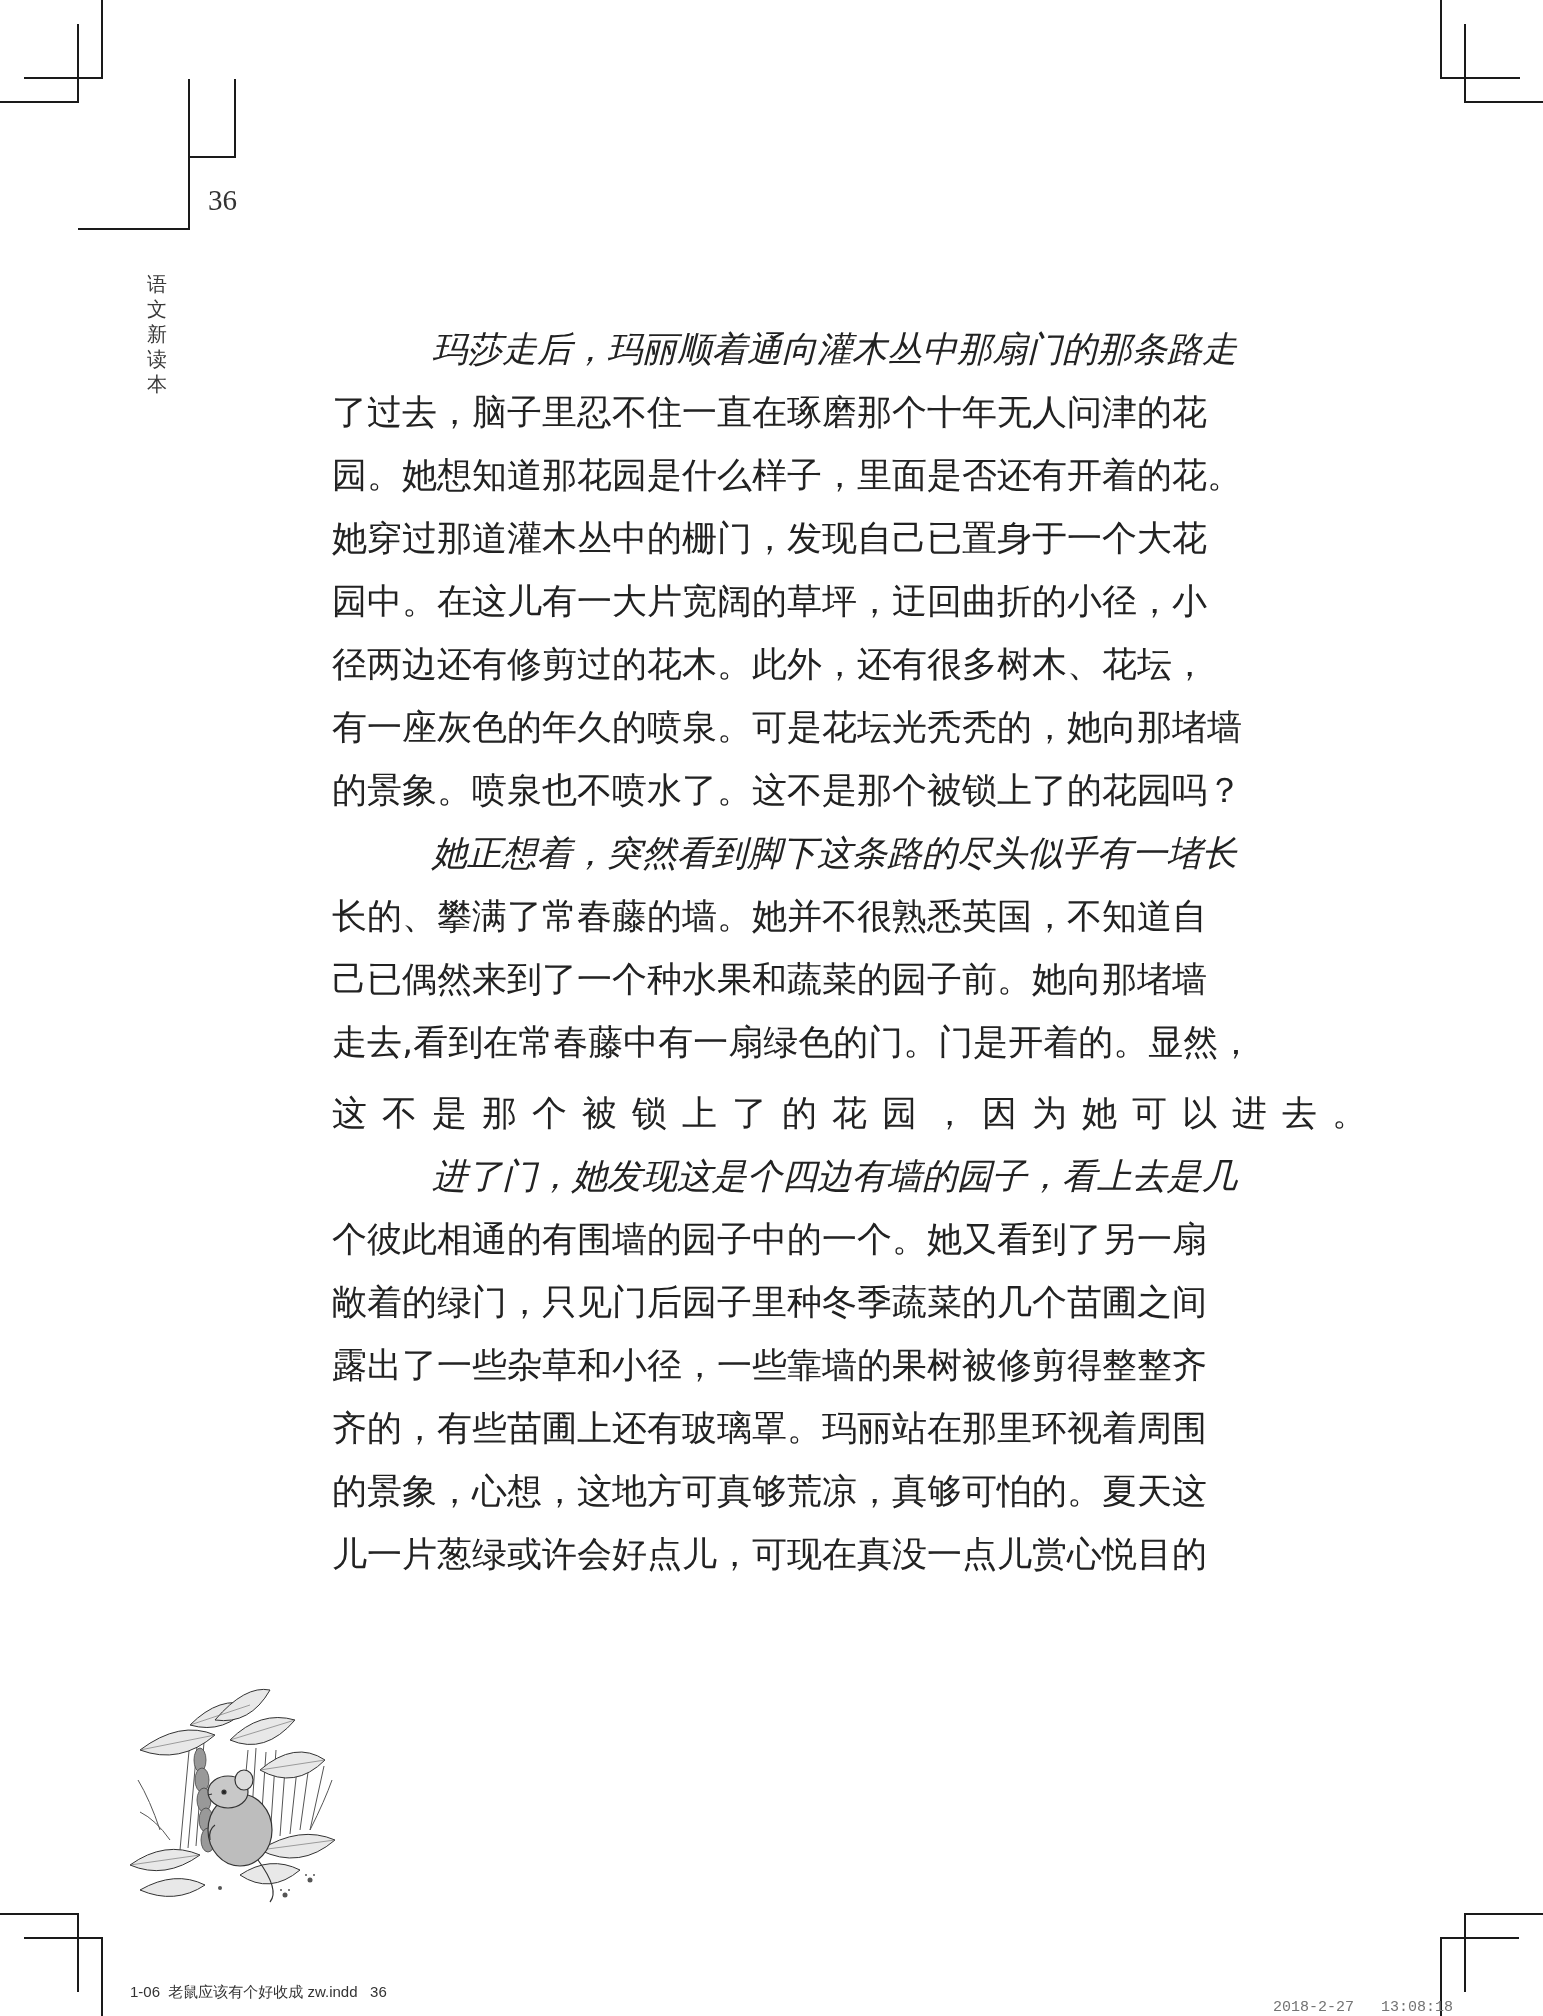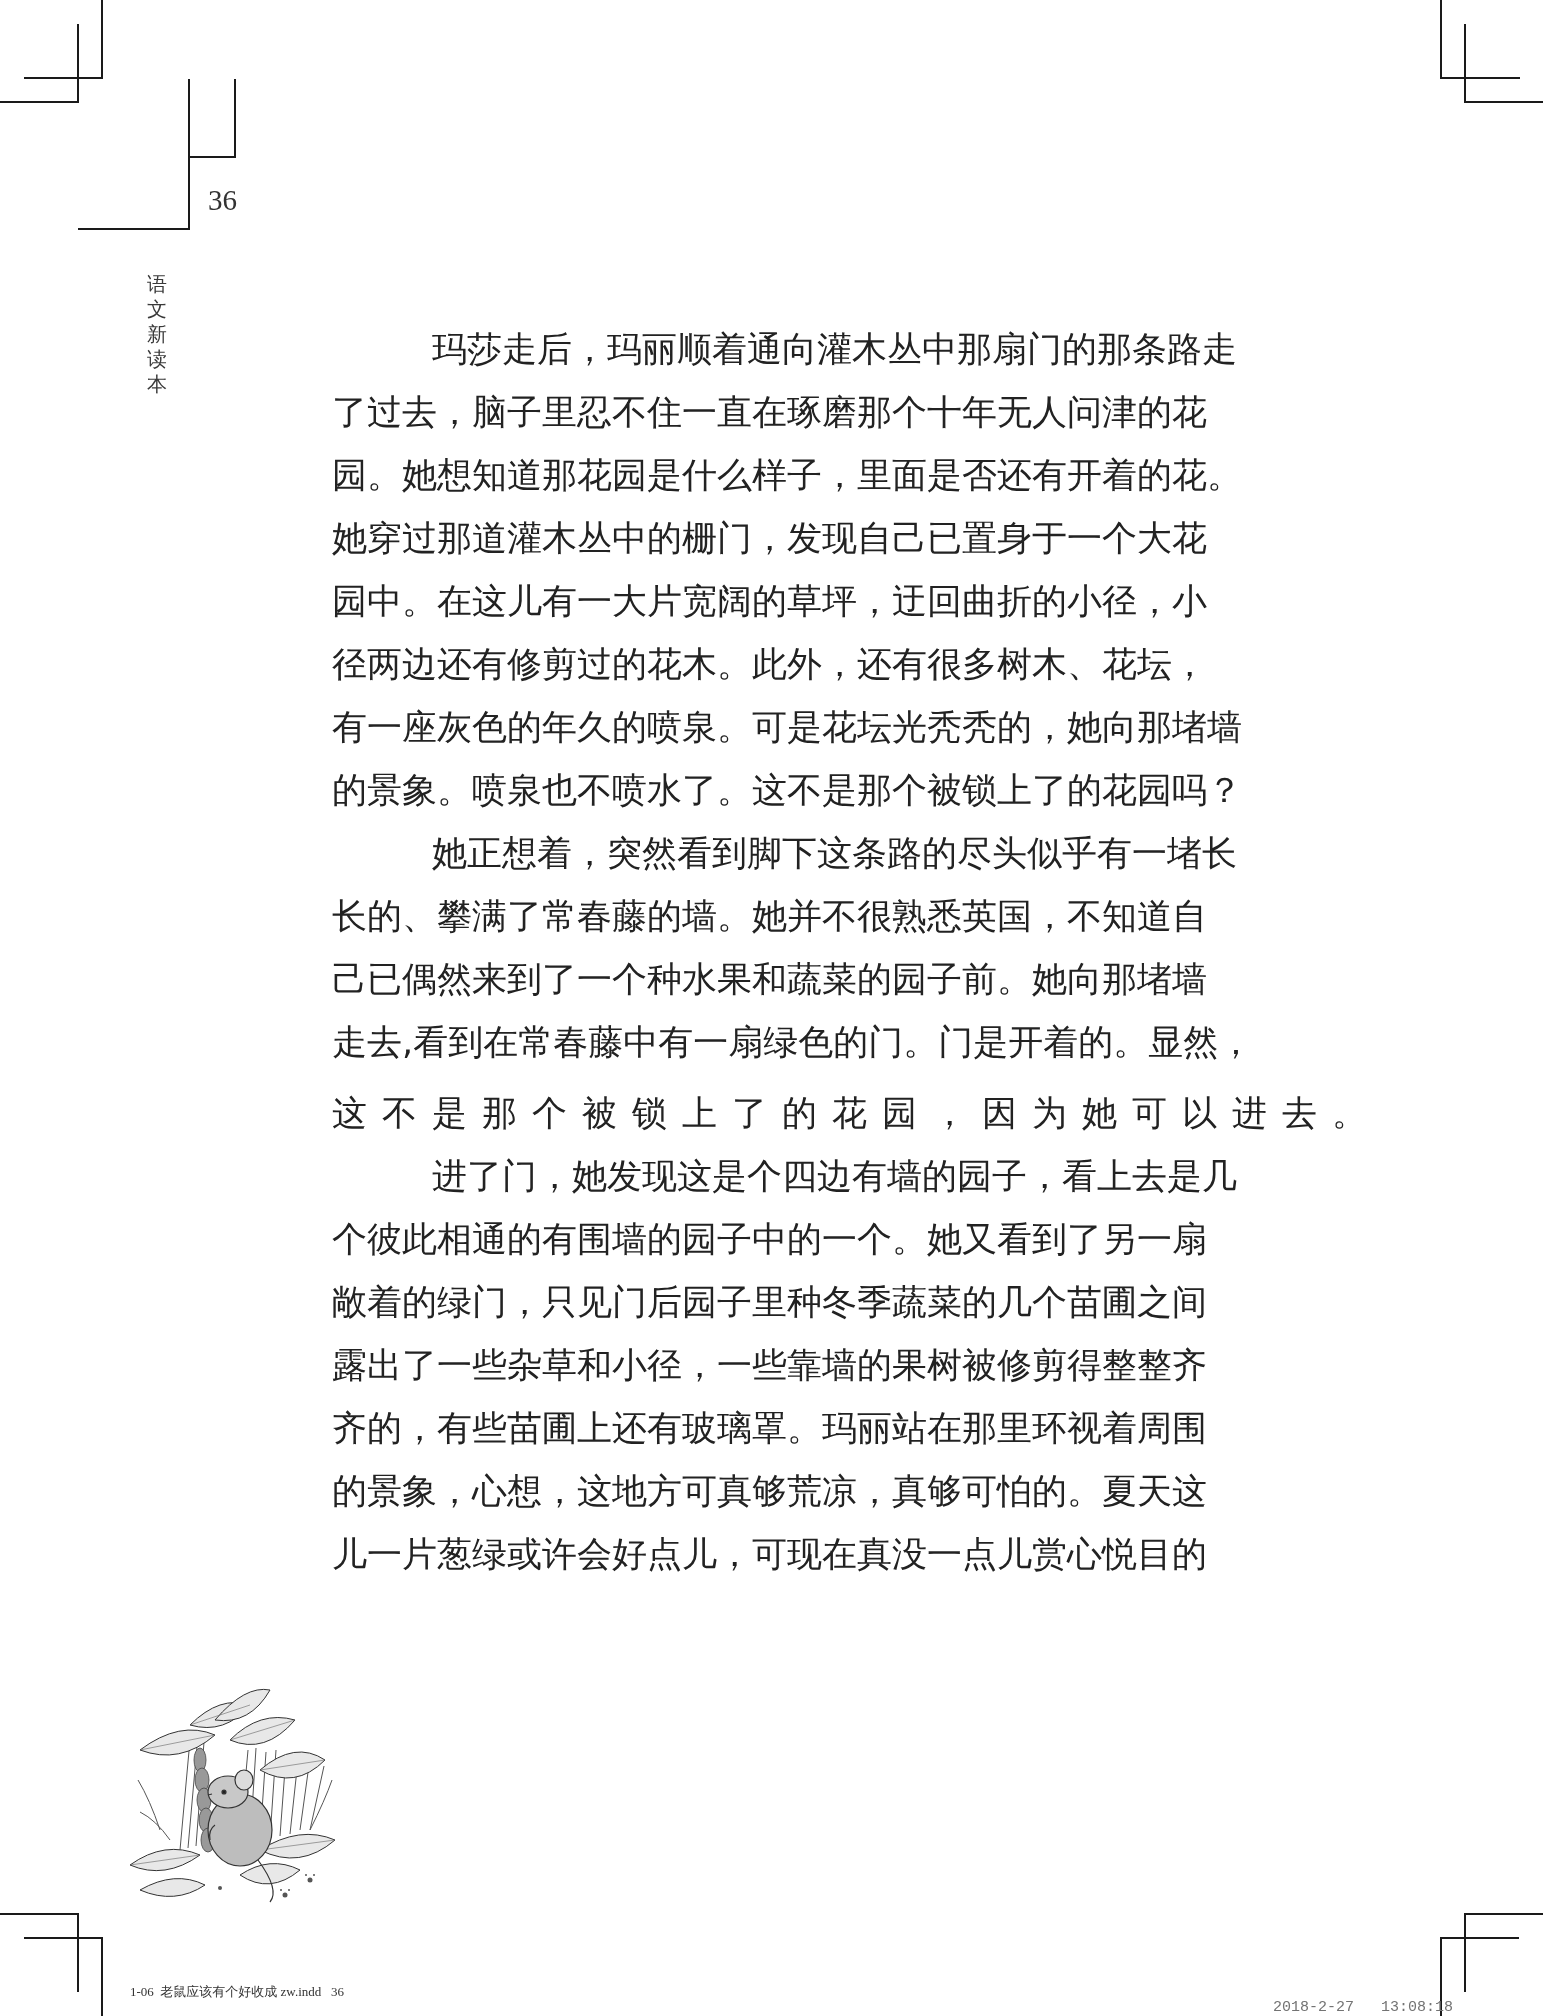--- a/index.html
+++ b/index.html
@@ -54,41 +54,41 @@
     line-height: 46px;
     font-size: 35px;
     color: #222222;
     white-space: nowrap;
     overflow: visible;
   }
   .text-line.full {
     text-align: justify;
     text-align-last: justify;
   }
-  .text-line.indent { padding-left: 100px; }
+  .text-line.indent { padding-left: 100px; font-style: italic; }
   .text-line.last {
     text-align: left;
     letter-spacing: 15px;
     margin-top: 8px;
   }
 
   .illustration {
     position: absolute;
     left: 120px;
     top: 1680px;
     width: 225px;
     height: 225px;
   }
 
   .footer-file {
     position: absolute;
     left: 130px;
     top: 1983px;
-    font-family: Liberation Serif, serif;
-    font-size: 13px;
+    font-family: Liberation Sans, sans-serif;
+    font-size: 15px;
     color: #333333;
     white-space: pre;
   }
   .footer-time {
     position: absolute;
     left: 1273px;
     top: 1983px;
     font-family: Liberation Mono, monospace;
     font-size: 15px;
     color: #737373;

